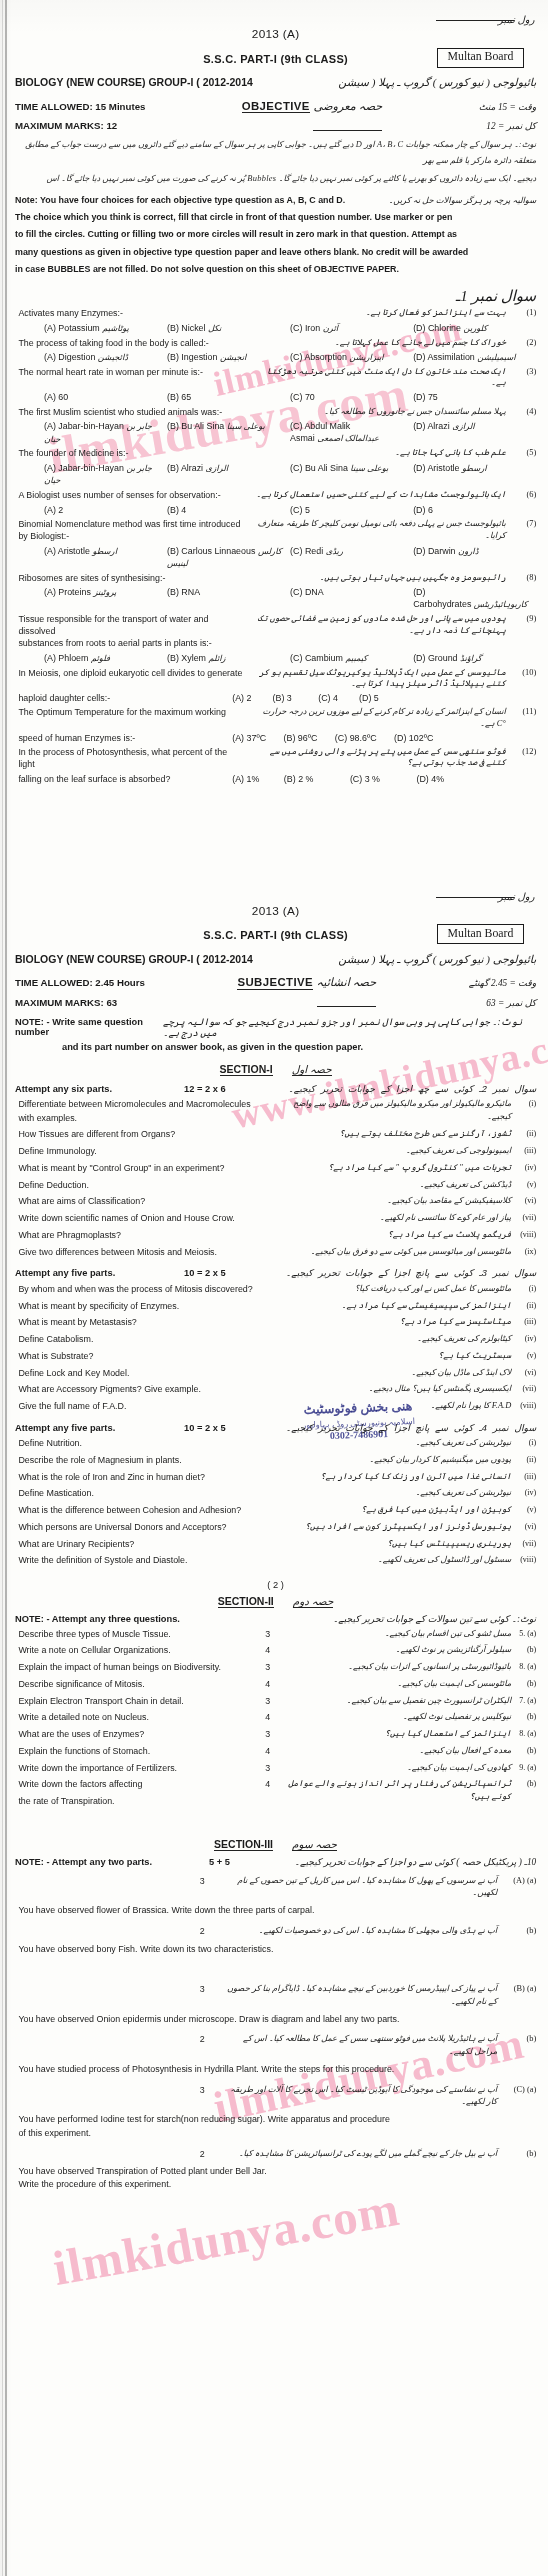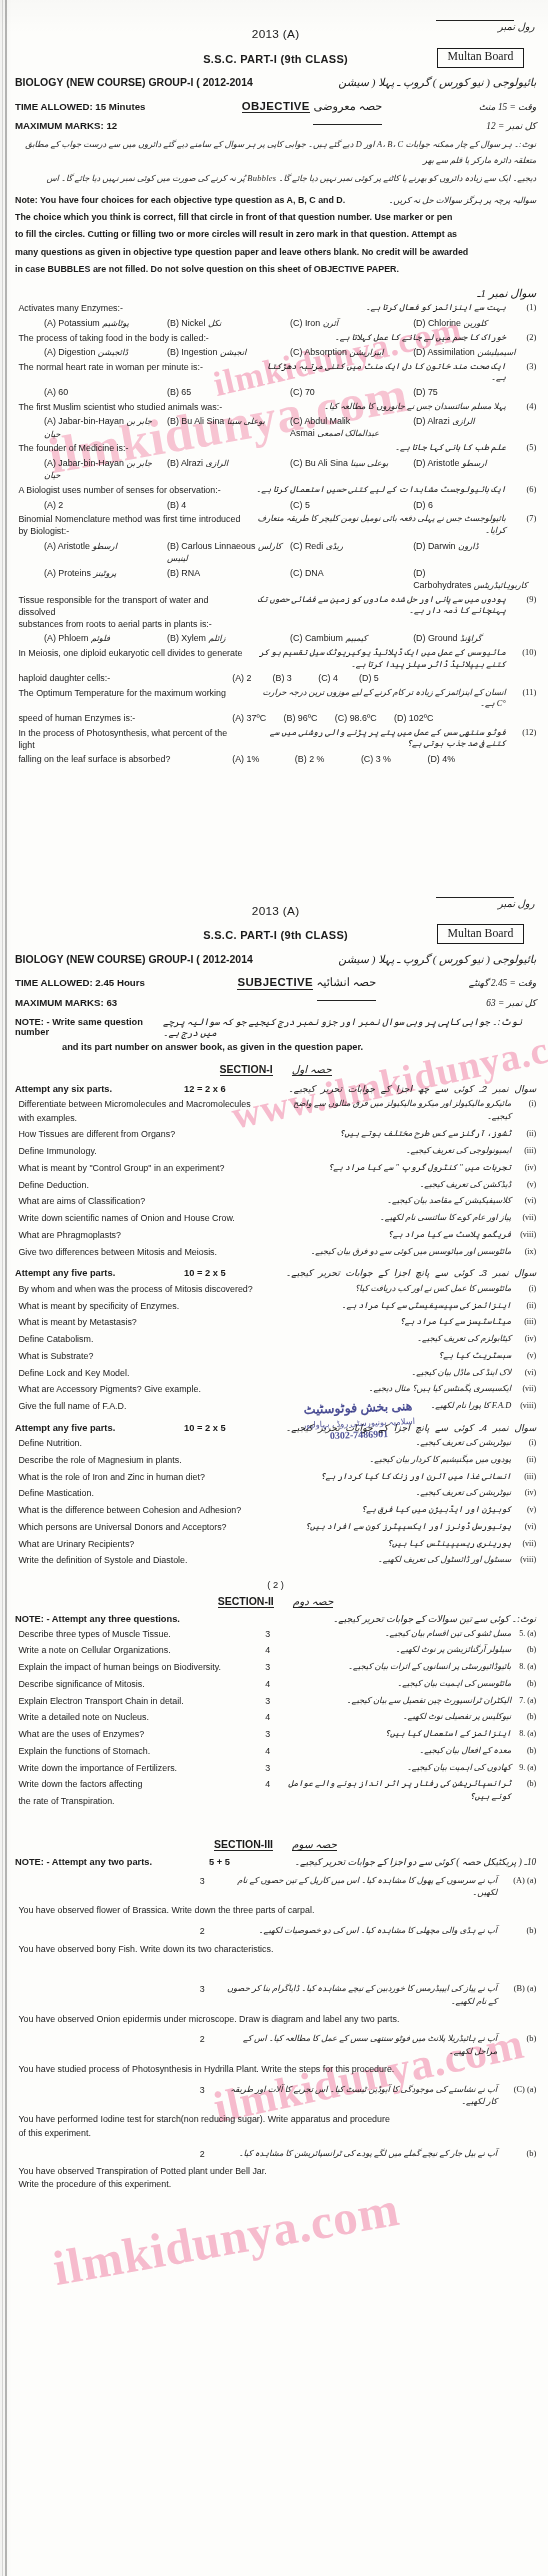--- a/index.html
+++ b/index.html
@@ -75,21 +75,21 @@
   .wm-stamp .l2 { font-size: 8.4px; margin-top: 1.7px; }
   .wm-stamp .l3 { font-size: 10px; font-weight: bold; margin-top: 1.7px;}
 
   
   .hdr-row {
     position: relative;
     height: 22px;
   }
   .rollno-urdu {
     position: absolute;
-    right: 1.7px; top: 18px;
+    right: 1.7px; top: 11px;
     font-family: "Liberation Serif", serif;
     font-size: 10px;
     font-style: italic;
   }
   .rollno-line {
     position: absolute;
     right: 22px; top: 17px;
     width: 78px;
     border-bottom: 1.3px solid #222;
   }
@@ -147,23 +147,24 @@
     font-size: 9.7px;
     font-weight: bold;
   }
   .meta-line .mid {
     font-size: 11.4px;
     letter-spacing: 0.4px;
   }
   .meta-line .mid u { text-decoration: none; border-bottom: 1.3px solid #222; padding-bottom: 0.8px;}
   .meta-line .mid .ur {
     font-family: "Liberation Serif", serif;
+    font-style: italic;
     font-weight: normal;
     border-bottom: 1.3px solid #222;
-    padding-bottom: 12px;
+    padding-bottom: 18px;
   }
   .meta-line .right-ur {
     font-family: "Liberation Serif", serif;
     font-size: 9.3px;
     font-style: italic;
     font-weight: normal;
   }
 
   .ur-para {
     text-align: right;
@@ -192,21 +193,21 @@
     font-family: "Liberation Serif", serif;
     font-weight: normal;
     font-style: italic;
     font-size: 8.4px;
   }
 
   
   .qstart {
     text-align: right;
     font-family: "Liberation Serif", serif;
-    font-size: 11px;
+    font-size: 15px;
     font-style: italic;
     margin-top: 8.4px;
     margin-bottom: 0.8px;
   }
   .mcq {
     margin-top: 2.5px;
     font-size: 8.9px;
     line-height: 1.35;
   }
   .mcq .stem {
@@ -536,20 +537,25 @@
     </div>
     <div class="opts">
       <span class="op"><span>(A)</span> <span>Aristotle</span><span class="u">ارسطو</span></span>
       <span class="op"><span>(B)</span> <span>Carlous Linnaeous</span><span class="u">کارلس لینیس</span></span>
       <span class="op"><span>(C)</span> <span>Redi</span><span class="u">ریڈی</span></span>
       <span class="op"><span>(D)</span> <span>Darwin</span><span class="u">ڈارون</span></span>
     </div>
   </div>
 
   <div class="mcq">
+    <div class="stem">
+      <span class="en">Ribosomes are sites of synthesising:-</span>
+      <span class="urd">رائبوسومز وہ جگہیں ہیں جہاں تیار ہوتی ہیں۔</span>
+      <span class="num">(8)</span>
+    </div>
     <div class="opts">
       <span class="op"><span>(A)</span> <span>Proteins</span><span class="u">پروٹینز</span></span>
       <span class="op"><span>(B)</span> <span>RNA</span></span>
       <span class="op"><span>(C)</span> <span>DNA</span></span>
       <span class="op"><span>(D)</span> <span>Carbohydrates</span><span class="u">کاربوہائیڈریٹس</span></span>
     </div>
   </div>
 
   <div class="mcq">
     <div class="stem">
@@ -604,21 +610,21 @@
 
   <div class="mcq">
     <div class="stem">
       <span class="en">In the process of Photosynthesis,  what percent of the light</span>
       <span class="urd">فوٹو سنتھی سس کے عمل میں پتے پر پڑنے والی روشنی میں سے کتنے فی صد جذب ہوتی ہے؟</span>
       <span class="num">(12)</span>
     </div>
     <div class="stem" style="margin-top:2.5px;">
       <span class="en">falling on the leaf surface is absorbed?</span>
       <span style="flex:0 0 304px;">
-        <span style="margin-right:33px;"><span>(A)</span> <span>1%</span></span>
+        <span style="margin-right:22px;"><span>(A)</span> <span>1%</span></span>
         <span style="margin-right:34px;"><span>(B)</span> <span>2 %</span></span>
         <span style="margin-right:34px;"><span>(C)</span> <span>3 %</span></span>
         <span><span>(D)</span> <span>4%</span></span>
       </span>
     </div>
   </div>
 
 </div>
 
 <div class="sheet" style="top:880px;">

